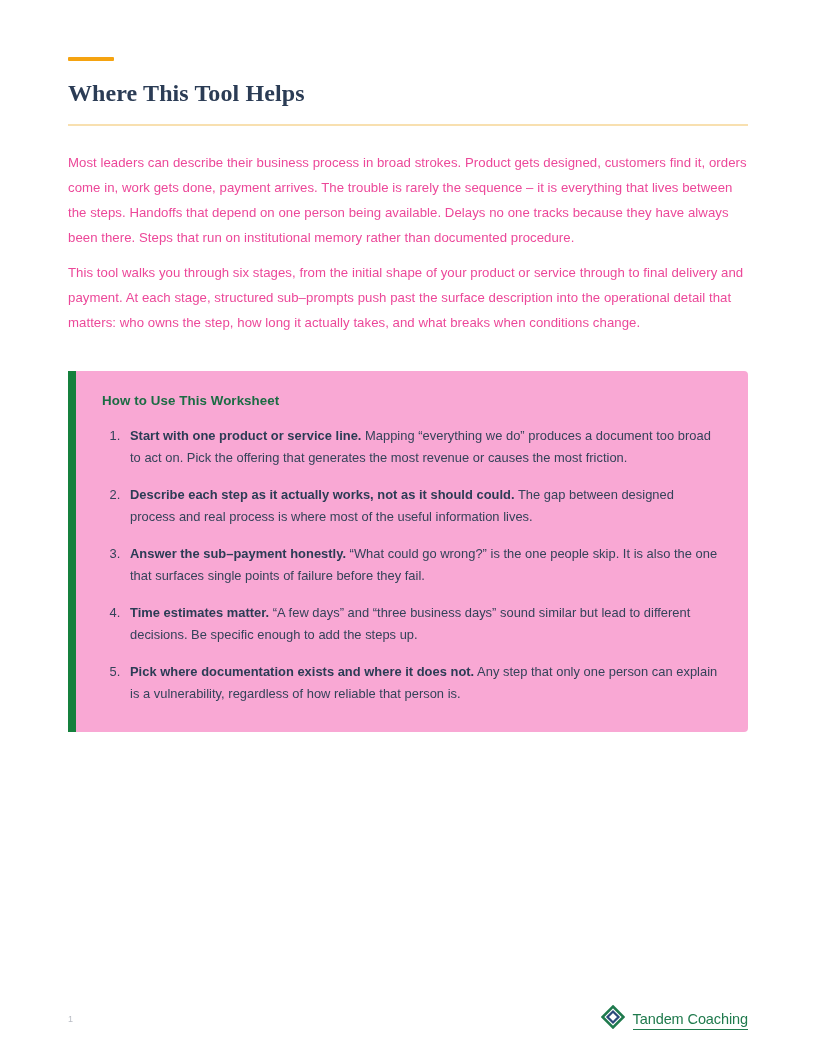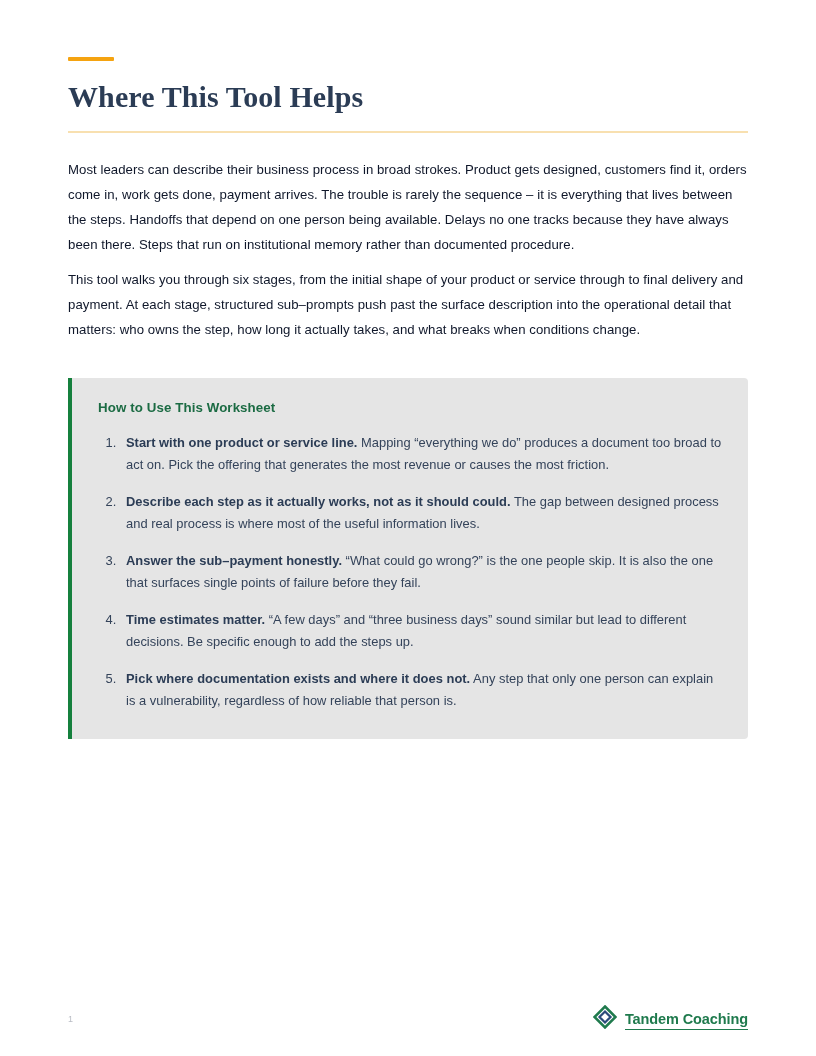--- a/index.html
+++ b/index.html
@@ -35,53 +35,53 @@
   .accent-bar {
     width: 46px;
     height: 4px;
     background: #f5a310;
     margin-top: 57px;
     border-radius: 1px;
   }
 
   .page-title {
     font-family: "Liberation Serif", serif;
-    font-size: 30px;
+    font-size: 24px;
     font-weight: 700;
     color: #2b3c55;
     letter-spacing: 0.1px;
     margin: 19px 0 0 0;
     line-height: 1.15;
   }
 
   .title-rule {
     width: 680px;
     height: 2px;
     background: #f8e0b0;
     margin-top: 16px;
   }
 
   
   .para {
     font-size: 13.2px;
     line-height: 25px;
-    color: #0f172a;
+    color: #ec4899;
     margin: 0;
     letter-spacing: 0.05px;
   }
   .para + .para { margin-top: 10px; }
   #para-1 { margin-top: 24px; }
 
   
   .callout {
     position: relative;
     margin-top: 36px;
     width: 680px;
-    background: #e5e5e5;
-    border-left: 4px solid #15803d;
+    background: #f9a8d4;
+    border-left: 8px solid #15803d;
     border-radius: 0 4px 4px 0;
     box-sizing: border-box;
     padding: 22px 26px 26px 26px;
   }
 
   .callout-title {
     font-size: 13.3px;
     font-weight: 700;
     color: #1b6b43;
     margin: 0 0 6px 0;
@@ -141,21 +141,21 @@
   }
 
   .brand-mark {
     width: 24px;
     height: 24px;
     display: block;
   }
 
   .brand-name {
     font-size: 14.5px;
-    font-weight: 700;
+    font-weight: 400;
     color: #1f7a4d;
     letter-spacing: -0.1px;
     border-bottom: 1.5px solid #1f7a4d;
     padding-bottom: 1px;
     line-height: 1.1;
     margin-top: 8px;
   }
 </style>
 </head>
 <body>

